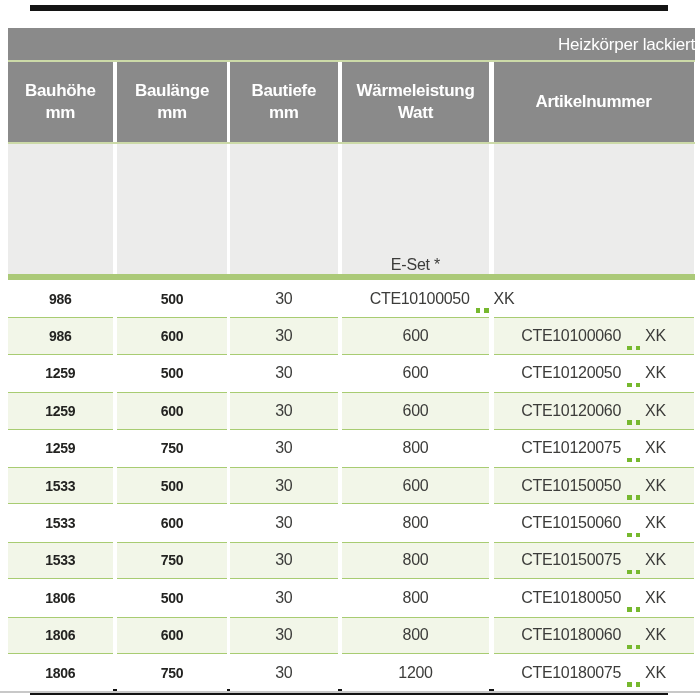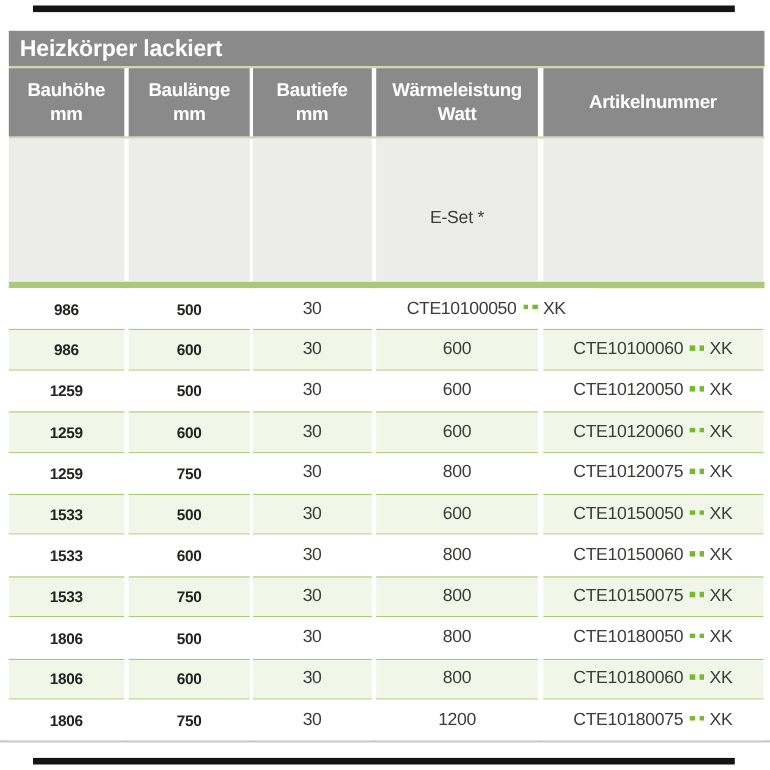--- a/index.html
+++ b/index.html
@@ -21,62 +21,62 @@
     font-family:"Liberation Sans","DejaVu Sans",sans-serif;
   }
   .edge-bar{position:absolute;left:30px;width:638px;height:6px;background:var(--black_bar);}
   .edge-bar.top{top:5px;}
   .edge-bar.bottom{top:689px;}
 
   .tbl{position:absolute;left:8px;top:28px;width:687px;}
 
   .title-bar{
     height:32px;background:var(--header_bg);color:#ffffff;
-    font-weight:bold;font-size:21px;line-height:33px;
-    padding-left:10px;letter-spacing:-0.2px;box-sizing:border-box;
+    font-weight:normal;font-size:17px;line-height:33px;
+    padding-left:10px;letter-spacing:-0.2px;box-sizing:border-box;text-align:right;
   }
   .sep{height:2px;background:var(--pale_line);}
 
   .flex-row{display:flex;}
   .cell{box-sizing:border-box;flex:0 0 auto;}
   .c1{width:104.5px;margin-right:4.5px;}
   .c2{width:110px;margin-right:3px;}
   .c3{width:107.5px;margin-right:4.5px;}
   .c4{width:147px;margin-right:4.5px;}
   .c5{width:200px;}
 
-  .hdr{height:62px;}
+  .hdr{height:80px;}
   .hdr .cell{
     background:var(--header_bg);color:#ffffff;font-weight:bold;font-size:17px;
     display:flex;flex-direction:column;align-items:center;justify-content:center;
     line-height:22px;letter-spacing:-0.3px;text-align:center;
   }
 
   .sub{height:130px;}
   .sub .cell{background:var(--subheader_bg);}
   .sub .c4{
-    display:flex;align-items:center;justify-content:center;
+    display:flex;align-items:flex-end;justify-content:center;
     padding-top:16px;font-size:16px;color:var(--text_regular);letter-spacing:-0.2px;
   }
 
   .thick-bar{height:6px;background:var(--bar_green);}
 
   .row{height:37.4px;}
   .row .cell{
     display:flex;align-items:center;justify-content:center;
     font-size:16px;color:var(--text_regular);letter-spacing:-0.3px;background:#ffffff;
   }
   .row .c1,.row .c2{font-weight:bold;color:var(--text_bold);font-size:14px;}
   .row.tint .cell{
     background:var(--tint_bg);
     border-top:1.5px solid var(--line_green);
     border-bottom:1.5px solid var(--line_green);
   }
 
-  .art{display:flex;align-items:flex-start;}
+  .art{display:flex;align-items:flex-end;}
   .dots{display:flex;margin:0 5px 0 6px;}
   .dot{width:4.5px;height:4.5px;background:var(--dot_green);position:relative;top:5px;}
   .dot + .dot{margin-left:4px;}
 
   .bottom-gray{margin-left:-8px;width:700px;height:1.5px;background:var(--gray_line);}
 </style>
 </head>
 <body>
 
 <div class="edge-bar top"></div>

